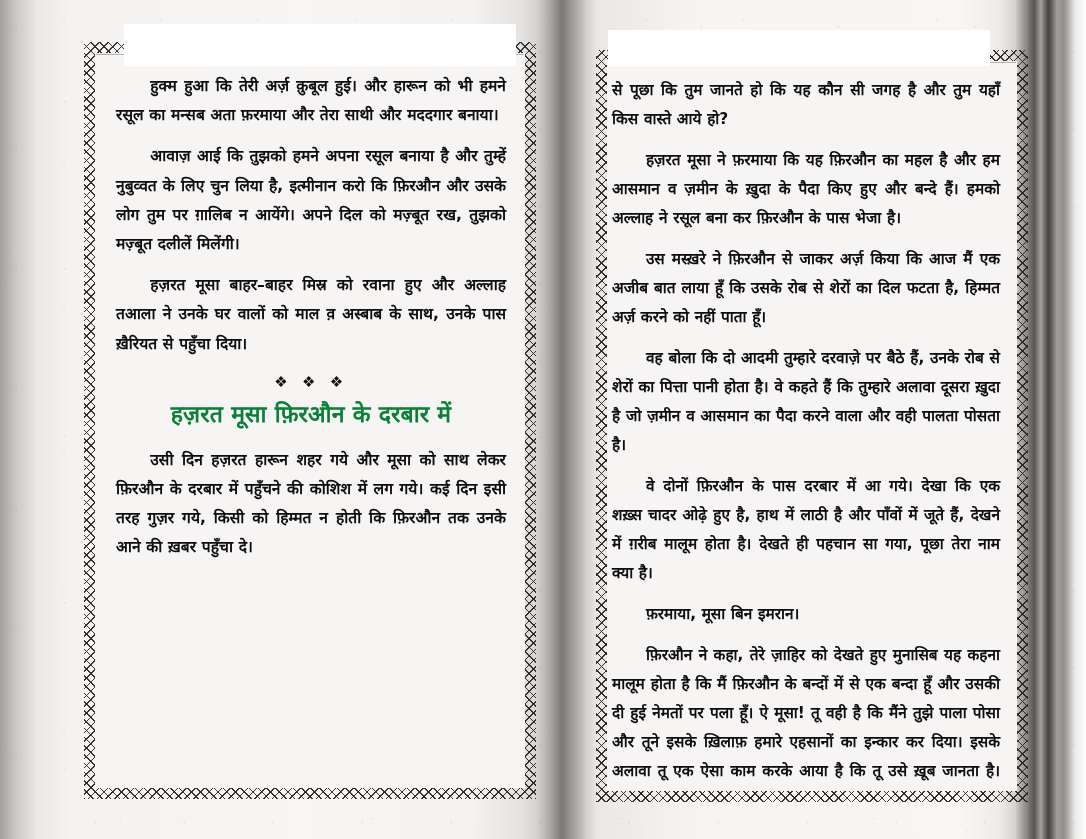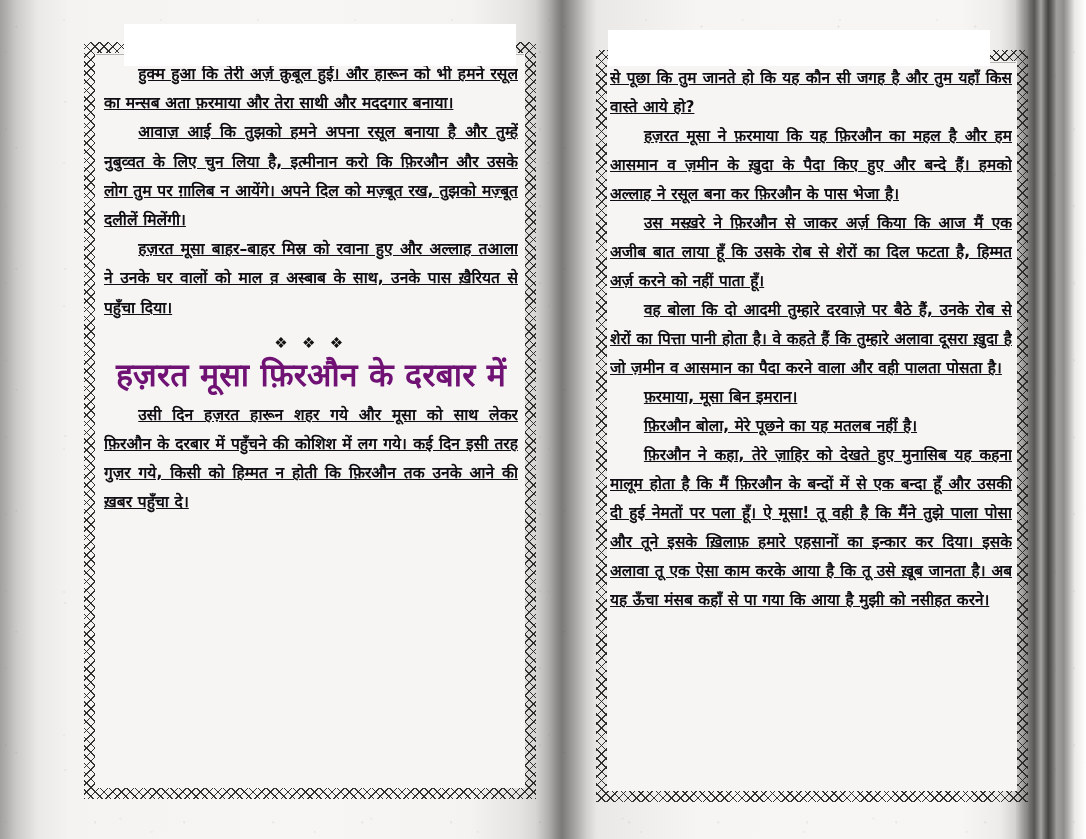--- a/index.html
+++ b/index.html
@@ -146,51 +146,50 @@
     color:#17161a;
     font-family:"DejaVu Sans", sans-serif;
     font-size:15.6px;
     line-height:29.2px;
     text-align:justify;
     text-justify:inter-word;
     font-weight:600;
     -webkit-font-smoothing:none;
   }
   .page-right .col{
-    left:14px;right:16px;top:14px;
+    left:4px;right:16px;top:14px;
     font-size:15.4px;
     line-height:29.0px;
   }
   .col p{
-    margin:0;
+    margin:12px;
     text-indent:2.2em;
     text-align:justify;
     word-spacing:.02em;
-    text-decoration:underline;
   }
   .col p.noindent{text-indent:0;}
 
   
   .orn{
     text-align:center;
     letter-spacing:.30em;
     font-size:15px;
     line-height:22px;
     margin:9px 0 0 0;
     color:#1a1918;
   }
   h2.chapter{
     margin:1px 0 6px 0;
     text-align:center;
     font-family:"DejaVu Sans", sans-serif;
-    font-size:32px;
+    font-size:23px;
     line-height:40px;
     font-weight:700;
     letter-spacing:.005em;
-    color:#701a75;
+    color:#15803d;
   }
 
   
   .redaction{
     position:absolute;
     background:#ffffff;
     z-index:40;
     pointer-events:none;
   }
   .redaction-left {left:124px; top:24px;  width:392px; height:42px;}
@@ -231,22 +230,22 @@
   <div class="page page-right">
     <div class="frame"></div>
     <div class="frame-mask"></div>
     <div class="inner-rule"></div>
 
     <div class="col ink">
       <p class="noindent">से पूछा कि तुम जानते हो कि यह कौन सी जगह है और तुम यहाँ किस वास्ते आये हो?</p>
       <p>हज़रत मूसा ने फ़रमाया कि यह फ़िरऔन का महल है और हम आसमान व ज़मीन के ख़ुदा के पैदा किए हुए और बन्दे हैं। हमको अल्लाह ने रसूल बना कर फ़िरऔन के पास भेजा है।</p>
       <p>उस मस्ख़रे ने फ़िरऔन से जाकर अर्ज़ किया कि आज मैं एक अजीब बात लाया हूँ कि उसके रोब से शेरों का दिल फटता है, हिम्मत अर्ज़ करने को नहीं पाता हूँ।</p>
       <p>वह बोला कि दो आदमी तुम्हारे दरवाज़े पर बैठे हैं, उनके रोब से शेरों का पित्ता पानी होता है। वे कहते हैं कि तुम्हारे अलावा दूसरा ख़ुदा है जो ज़मीन व आसमान का पैदा करने वाला और वही पालता पोसता है।</p>
+      <p>वे दोनों फ़िरऔन के पास दरबार में आ गये। देखा कि एक शख़्स चादर ओढ़े हुए है, हाथ में लाठी है और पाँवों में जूते हैं, देखने में ग़रीब मालूम होता है। देखते ही पहचान सा गया, पूछा तेरा नाम क्या है।</p>
       <p>फ़रमाया, मूसा बिन इमरान।</p>
-      <p>फ़िरऔन बोला, मेरे पूछने का यह मतलब नहीं है।</p>
       <p>फ़िरऔन ने कहा, तेरे ज़ाहिर को देखते हुए मुनासिब यह कहना मालूम होता है कि मैं फ़िरऔन के बन्दों में से एक बन्दा हूँ और उसकी दी हुई नेमतों पर पला हूँ। ऐ मूसा! तू वही है कि मैंने तुझे पाला पोसा और तूने इसके ख़िलाफ़ हमारे एहसानों का इन्कार कर दिया। इसके अलावा तू एक ऐसा काम करके आया है कि तू उसे ख़ूब जानता है। अब यह ऊँचा मंसब कहाँ से पा गया कि आया है मुझी को नसीहत करने।</p>
     </div>
   </div>
 
   <div class="redaction redaction-left"></div>
   <div class="redaction redaction-right"></div>
 
 </div>
 
 </body></html>

